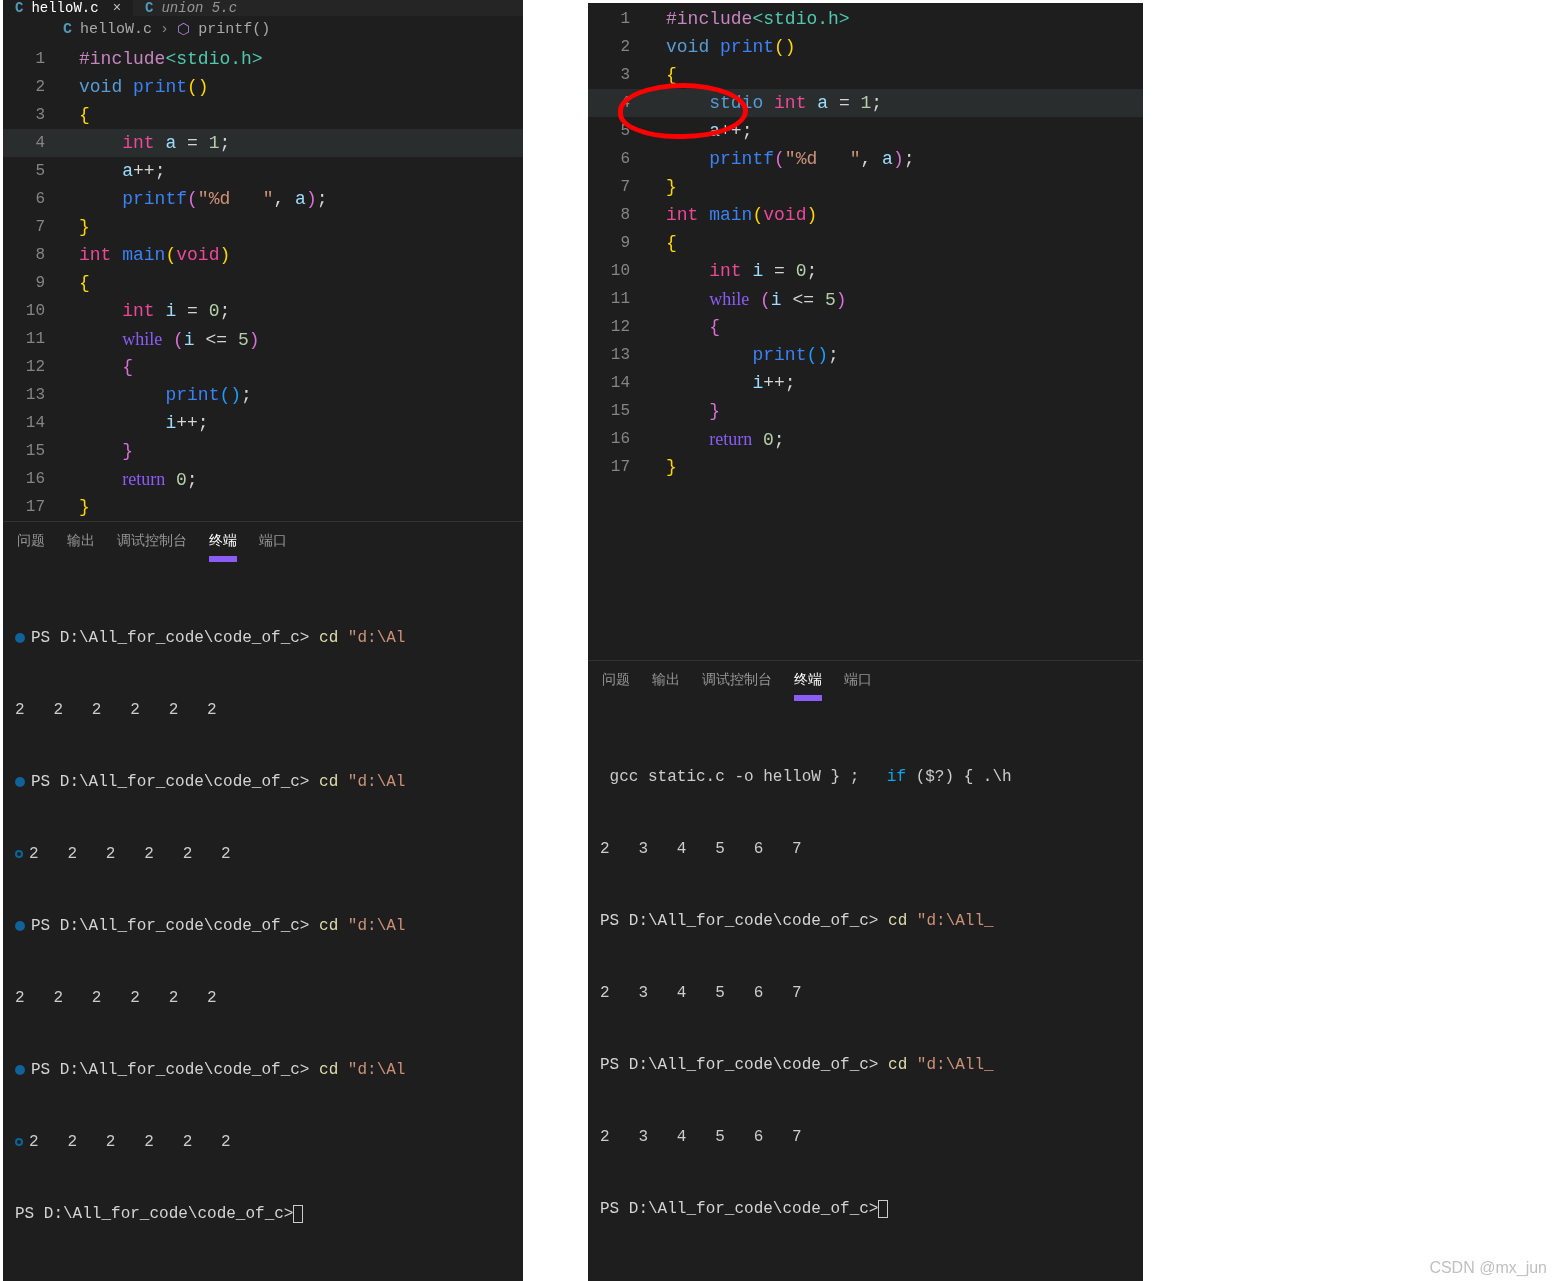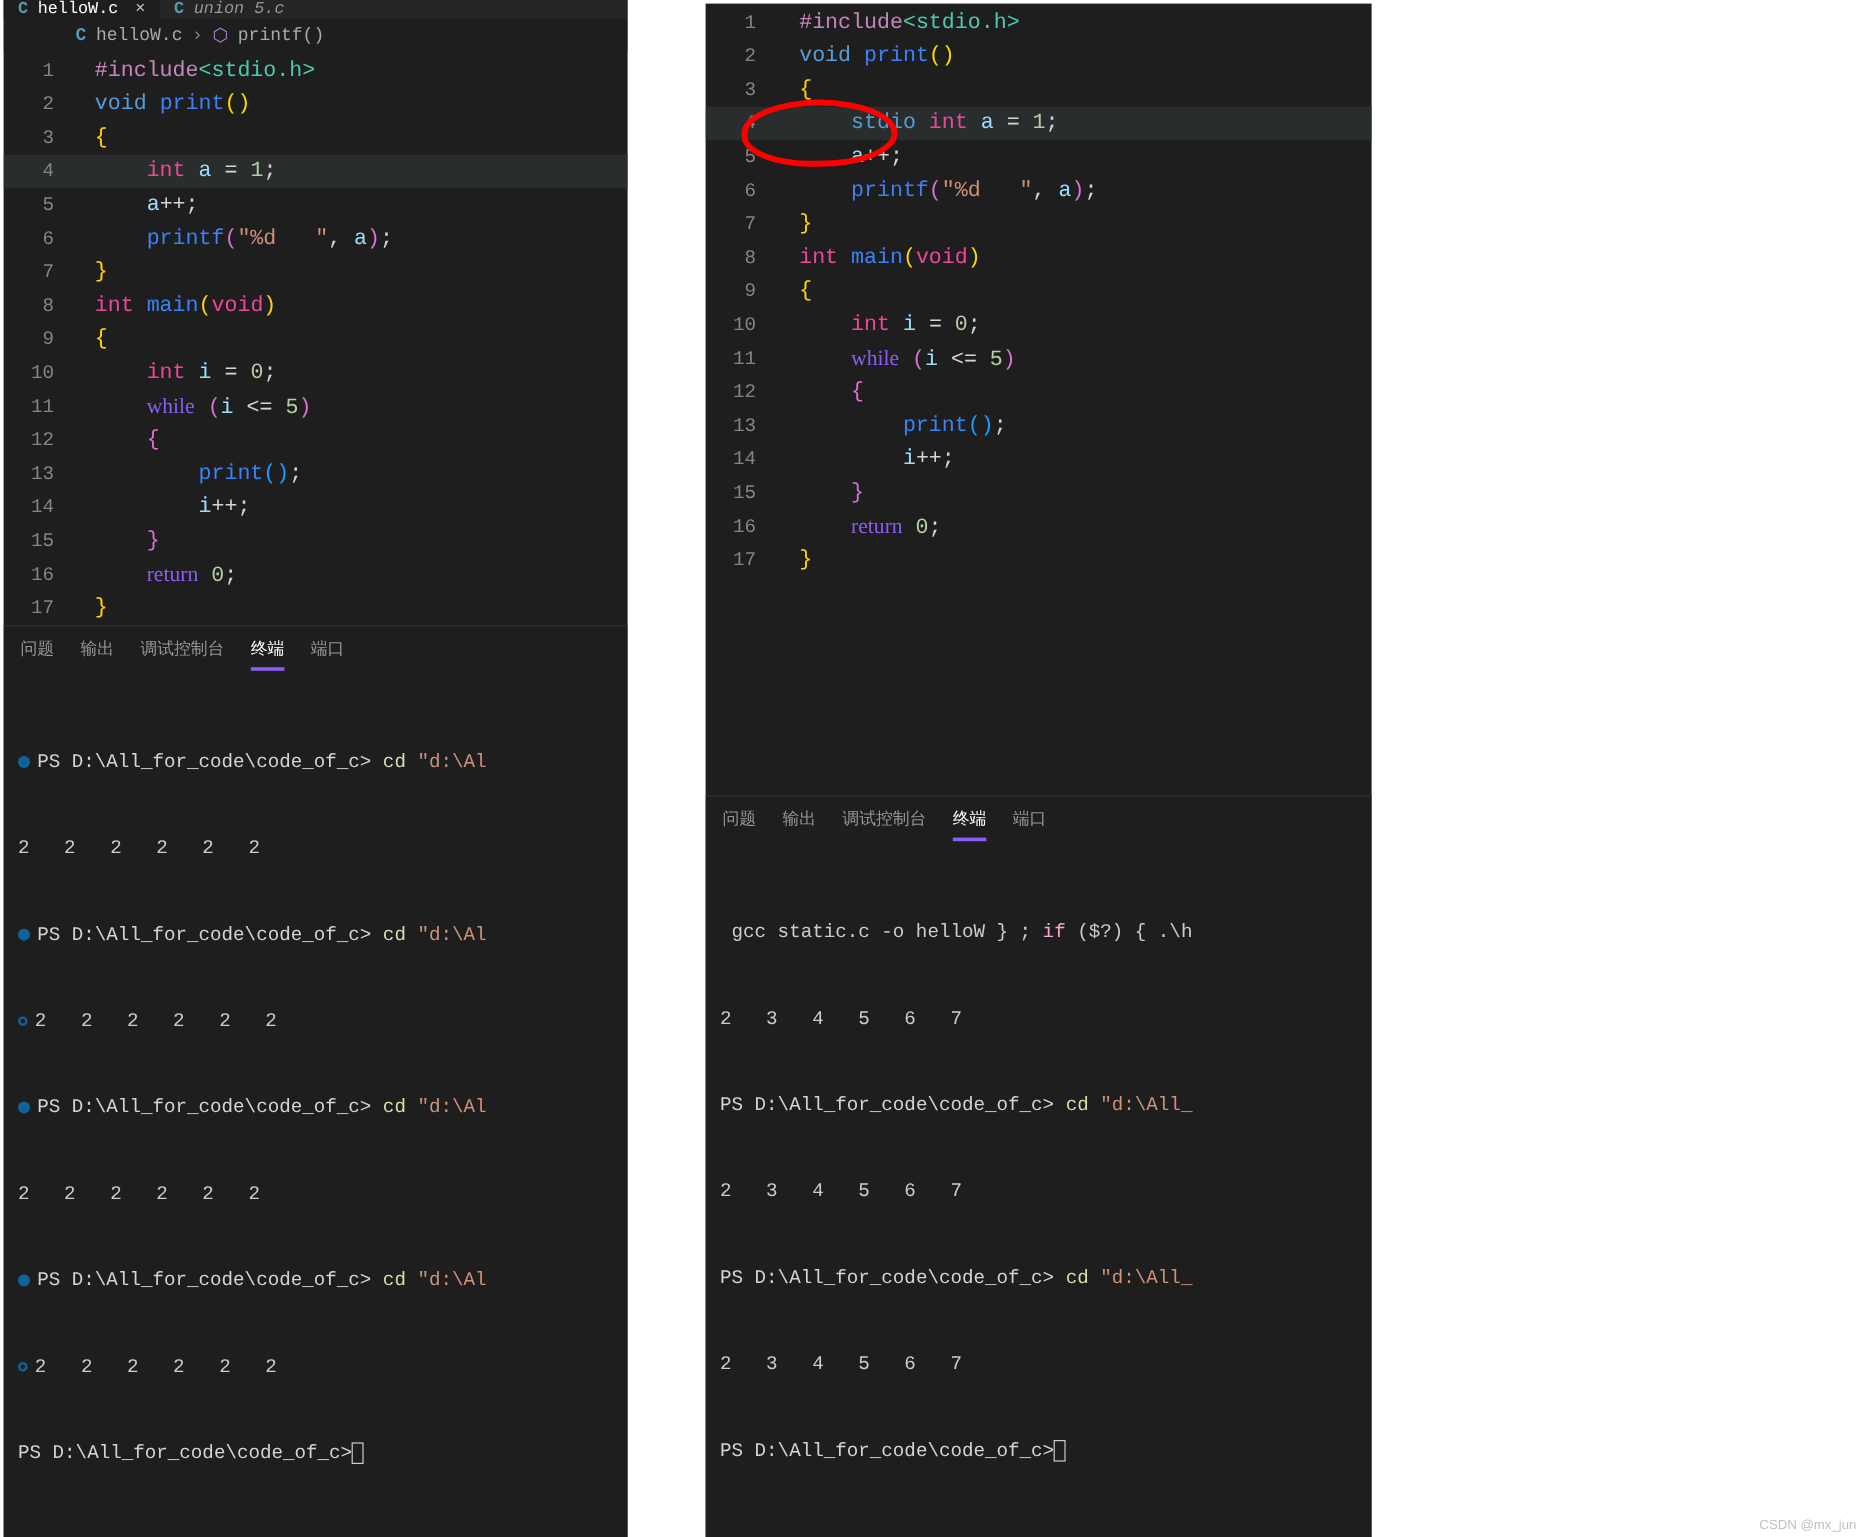--- a/index.html
+++ b/index.html
@@ -119,21 +119,21 @@
   flex-shrink: 0;
 }
 .panel-tabs {
   display: flex;
   padding: 10px 14px 8px;
   gap: 22px;
   font-size: 14px;
   color: #969696;
 }
 .panel-tab { cursor: pointer; padding-bottom: 6px; }
-.panel-tab.active { color: #fff; border-bottom: 3px solid #8b5cf6; }
+.panel-tab.active { color: #fff; border-bottom: 6px solid #8b5cf6; }
 
 .terminal {
   padding: 8px 12px 12px;
   font-size: 16px;
   line-height: 24px;
   color: #cccccc;
   white-space: pre;
   overflow: hidden;
 }
 .term-line { display: flex; align-items: center; white-space: pre; }
@@ -147,34 +147,34 @@
 }
 .prompt-dot.hollow {
   background: transparent;
   border: 2px solid #0e639c;
   width: 8px;
   height: 8px;
 }
 .ps-path { color: #d4d4d4; }
 .cmd-cd { color: #dcdcaa; }
 .cmd-str { color: #ce9178; }
-.cmd-if { color: #f9a8d4; }
+.cmd-if { color: #0ea5e9; margin-left: 18px; }
 .cursor-box {
   display: inline-block;
   width: 10px;
   height: 18px;
   border: 1px solid #cccccc;
   vertical-align: middle;
 }
 
 .watermark {
   position: fixed;
   bottom: 4px;
   right: 8px;
-  font-size: 11px;
+  font-size: 16px;
   color: #c0c0c0;
   font-family: Arial, sans-serif;
 }
 
 .red-circle {
   position: absolute;
   border: 5px solid #ff0000;
   border-radius: 50% 50% 50% 45%;
   pointer-events: none;
   z-index: 5;

